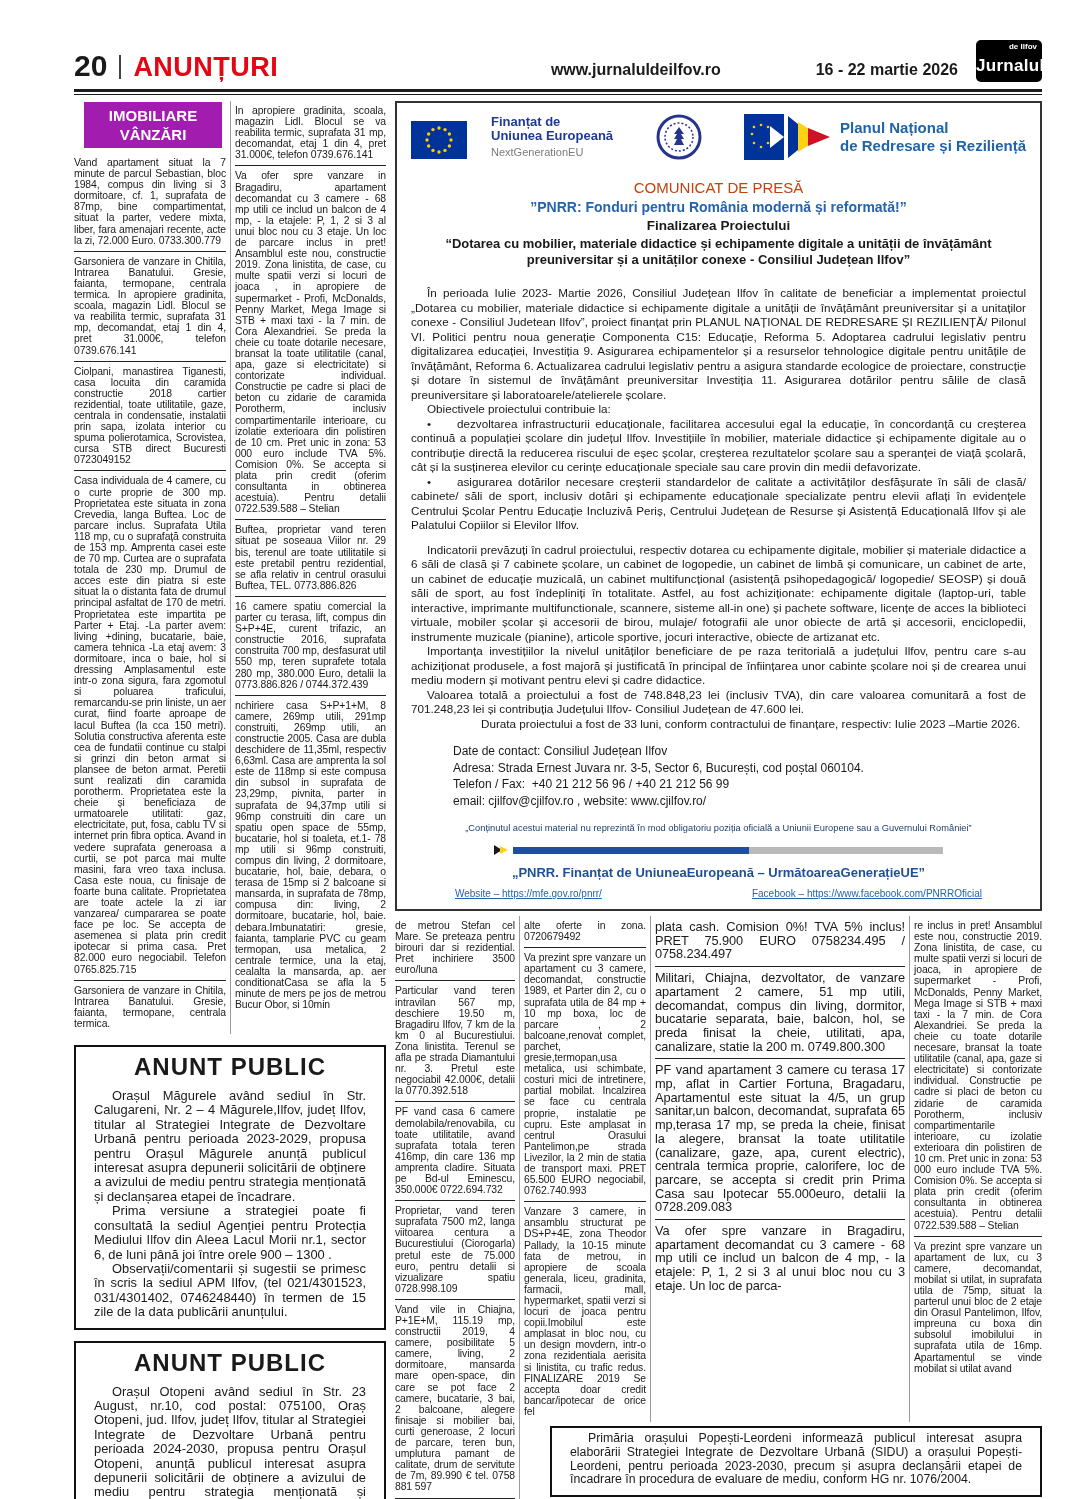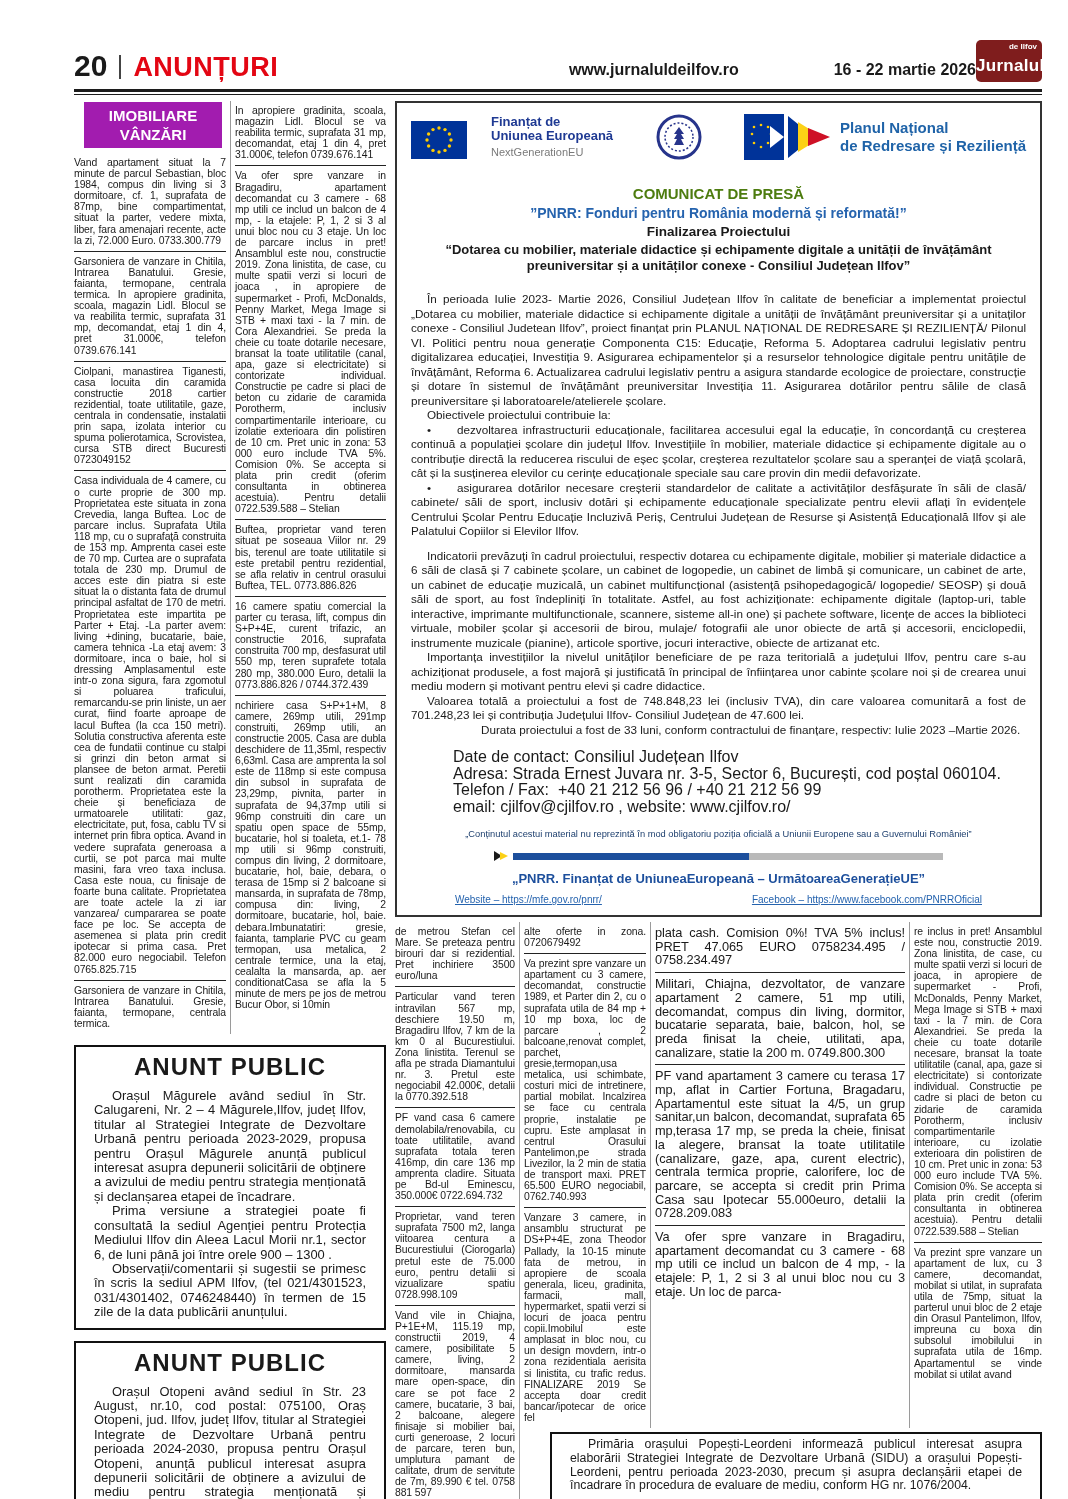--- a/index.html
+++ b/index.html
@@ -9,22 +9,22 @@
   }
   .page{padding:40px 26px 0 74px;box-sizing:border-box;}
   
   .hdr{display:flex;align-items:flex-end;}
   .pageno{font-size:30px;font-weight:bold;line-height:32px;}
   .hdr-bar{width:2px;height:24px;background:#444;margin:0 12px 3px 12px;}
   .section{font-size:27px;font-weight:bold;color:#e30613;letter-spacing:.5px;line-height:30px;}
   .hdr-spacer{flex:1;}
   .site{font-size:16px;font-weight:bold;margin-bottom:3px;}
   .date{font-size:16px;font-weight:bold;margin-left:95px;margin-bottom:3px;}
-  .logo{width:66px;height:42px;background:#7f1d1d;border-radius:5px;color:#fff;
-        position:relative;flex:none;}
+  .logo{width:66px;height:42px;background:#000000;border-radius:5px;color:#fff;
+        position:relative;margin-left:18px;flex:none;}
   .logo-top{position:absolute;top:2px;right:5px;font-size:8px;font-weight:bold;}
   .logo-main{position:absolute;bottom:6px;left:0;right:15px;text-align:right;
              font-size:17px;font-weight:bold;letter-spacing:.3px;}
   .hrule{height:3px;background:#1c1c1c;margin-top:7px;}
   .hrule2{height:1px;background:#1c1c1c;margin-top:2px;}
   
   .content{display:flex;margin-top:6px;}
   .left-super{width:312px;flex:none;}
   .top-cols{display:flex;}
   .col1{width:152px;flex:none;}
@@ -43,30 +43,30 @@
   .anunt-box p{font-size:12.9px;line-height:14.4px;text-align:justify;margin:0;text-indent:18px;}
   
   .press{border:2px solid #333;}
   .logos-row{display:flex;align-items:center;justify-content:space-between;padding:10px 14px 4px;}
   .eu-block{display:flex;align-items:flex-end;gap:24px;}
   .eu-txt{line-height:14px;}
   .eu-txt .b{font-size:13px;font-weight:bold;color:#1f3a93;}
   .eu-txt .s{font-size:11px;color:#7a7a7a;margin-top:2px;}
   .pnrr-block{display:flex;align-items:center;gap:8px;}
   .pnrr-txt{font-size:15px;font-weight:bold;color:#1f63a8;line-height:18px;}
-  .ph1{color:#4d7c0f;font-weight:bold;text-align:center;font-size:15px;margin-top:20px;}
+  .ph1{color:#c2410c;font-weight:normal;text-align:center;font-size:15px;margin-top:14px;}
   .ph2{color:#2563ae;font-weight:bold;text-align:center;font-size:14px;margin-top:3px;}
   .ph3{font-weight:bold;text-align:center;font-size:13.5px;margin-top:3px;}
   .ph4{font-weight:bold;text-align:center;font-size:13px;margin-top:3px;padding:0 14px;line-height:16px;}
   .pbody{padding:8px 14px 0;font-size:11.7px;line-height:14.5px;text-align:justify;}
   .pbody p{margin:0;text-indent:16px;}
   .pbody p.bullet{text-indent:0;padding-left:0;}
   .pbody p.bullet::before{content:"\2022";display:inline-block;width:30px;margin-left:16px;}
   .pbody p.gap{margin-top:10px;}
-  .contact{padding:12px 14px 0 56px;font-size:16px;line-height:16.5px;}
+  .contact{padding:12px 14px 0 56px;font-size:12px;line-height:16.5px;}
   .contact div{white-space:pre-wrap;}
   .indent-big{text-indent:70px !important;}
   .disclaimer{color:#1d3f6e;font-size:9.3px;text-align:center;margin-top:14px;padding:0 20px;}
   .pnrr-bar-row{display:flex;align-items:center;justify-content:center;gap:3px;margin-top:12px;}
   .bar{width:430px;height:7px;background:linear-gradient(to right,#1d4f9c 0 55%,#b9b9b9 55% 100%);}
   .p-footer-brand{color:#1d4f9c;font-weight:bold;font-size:13px;text-align:center;margin-top:10px;}
   .p-footer-links{display:flex;justify-content:center;gap:150px;margin:8px 0 10px;}
   .p-footer-links a{color:#2563ae;font-size:10px;text-decoration:underline;}
   
   .bottom{display:flex;margin-top:5px;}
@@ -252,21 +252,21 @@
         <div class="bsep"></div>
         <div class="bwrap">
           <div class="brow">
             <div class="bcolB">
               <div class="ad">alte oferte in zona. 0720679492</div>
               <div class="ad">Va prezint spre vanzare un apartament cu 3 camere, decomandat, constructie 1989, et Parter din 2, cu o suprafata utila de 84 mp + 10 mp boxa, loc de parcare , 2 balcoane,renovat complet, parchet, gresie,termopan,usa metalica, usi schimbate, costuri mici de intretinere, partial mobilat. Incalzirea se face cu centrala proprie, instalatie pe cupru. Este amplasat in centrul Orasului Pantelimon,pe strada Livezilor, la 2 min de statia de transport maxi. PRET 65.500 EURO negociabil, 0762.740.993</div>
               <div class="ad">Vanzare 3 camere, in ansamblu structurat pe DS+P+4E, zona Theodor Pallady, la 10-15 minute fata de metrou, in apropiere de scoala generala, liceu, gradinita, farmacii, mall, hypermarket, spatii verzi si locuri de joaca pentru copii.Imobilul este amplasat in bloc nou, cu un design movdern, intr-o zona rezidentiala aerisita si linistita, cu trafic redus. FINALIZARE 2019 Se accepta doar credit bancar/ipotecar de orice fel</div>
             </div>
             <div class="bsep"></div>
             <div class="bcolC">
-              <div class="ad">plata cash. Comision 0%! TVA 5% inclus! PRET 47.065 EURO 0758234.495 / 0758.234.497</div>
+              <div class="ad">plata cash. Comision 0%! TVA 5% inclus! PRET 75.900 EURO 0758234.495 / 0758.234.497</div>
               <div class="ad">Militari, Chiajna, dezvoltator, de vanzare apartament 2 camere, 51 mp utili, decomandat, compus din living, dormitor, bucatarie separata, baie, balcon, hol, se preda finisat la cheie, utilitati, apa, canalizare, statie la 200 m. 0749.800.300</div>
               <div class="ad">PF vand apartament 3 camere cu terasa 17 mp, aflat in Cartier Fortuna, Bragadaru, Apartamentul este situat la 4/5, un grup sanitar,un balcon, decomandat, suprafata 65 mp,terasa 17 mp, se preda la cheie, finisat la alegere, bransat la toate utilitatile (canalizare, gaze, apa, curent electric), centrala termica proprie, calorifere, loc de parcare, se accepta si credit prin Prima Casa sau Ipotecar 55.000euro, detalii la 0728.209.083</div>
               <div class="ad">Va ofer spre vanzare in Bragadiru, apartament decomandat cu 3 camere - 68 mp utili ce includ un balcon de 4 mp, - la etajele: P, 1, 2 si 3 al unui bloc nou cu 3 etaje. Un loc de parca-</div>
             </div>
             <div class="bsep"></div>
             <div class="bcolD">
               <div class="ad">re inclus in pret! Ansamblul este nou, constructie 2019. Zona linistita, de case, cu multe spatii verzi si locuri de joaca, in apropiere de supermarket - Profi, McDonalds, Penny Market, Mega Image si STB + maxi taxi - la 7 min. de Cora Alexandriei. Se preda la cheie cu toate dotarile necesare, bransat la toate utilitatile (canal, apa, gaze si electricitate) si contorizate individual. Constructie pe cadre si placi de beton cu zidarie de caramida Porotherm, inclusiv compartimentarile interioare, cu izolatie exterioara din polistiren de 10 cm. Pret unic in zona: 53 000 euro include TVA 5%. Comision 0%. Se accepta si plata prin credit (oferim consultanta in obtinerea acestuia). Pentru detalii 0722.539.588 – Stelian</div>
               <div class="ad">Va prezint spre vanzare un apartament de lux, cu 3 camere, decomandat, mobilat si utilat, in suprafata utila de 75mp, situat la parterul unui bloc de 2 etaje din Orasul Pantelimon, Ilfov, impreuna cu boxa din subsolul imobilului in suprafata utila de 16mp. Apartamentul se vinde mobilat si utilat avand</div>
             </div>
           </div>

